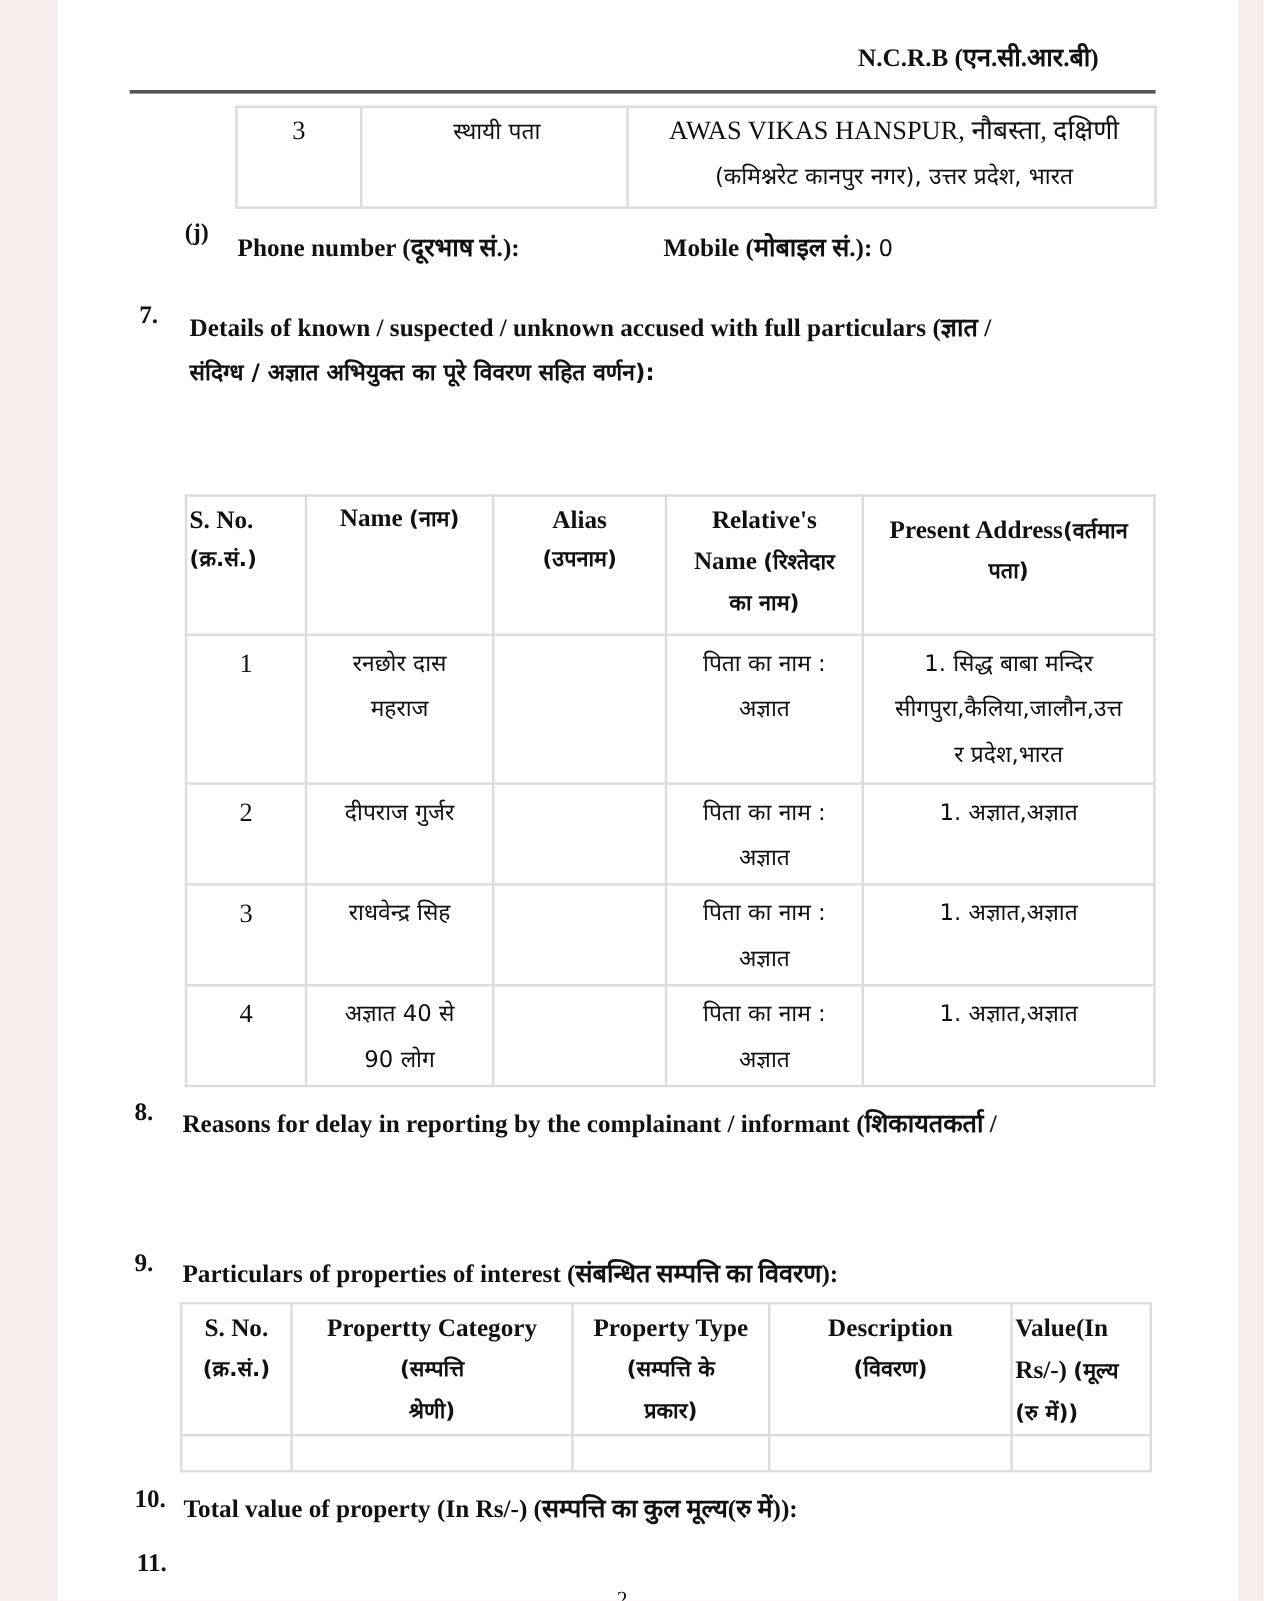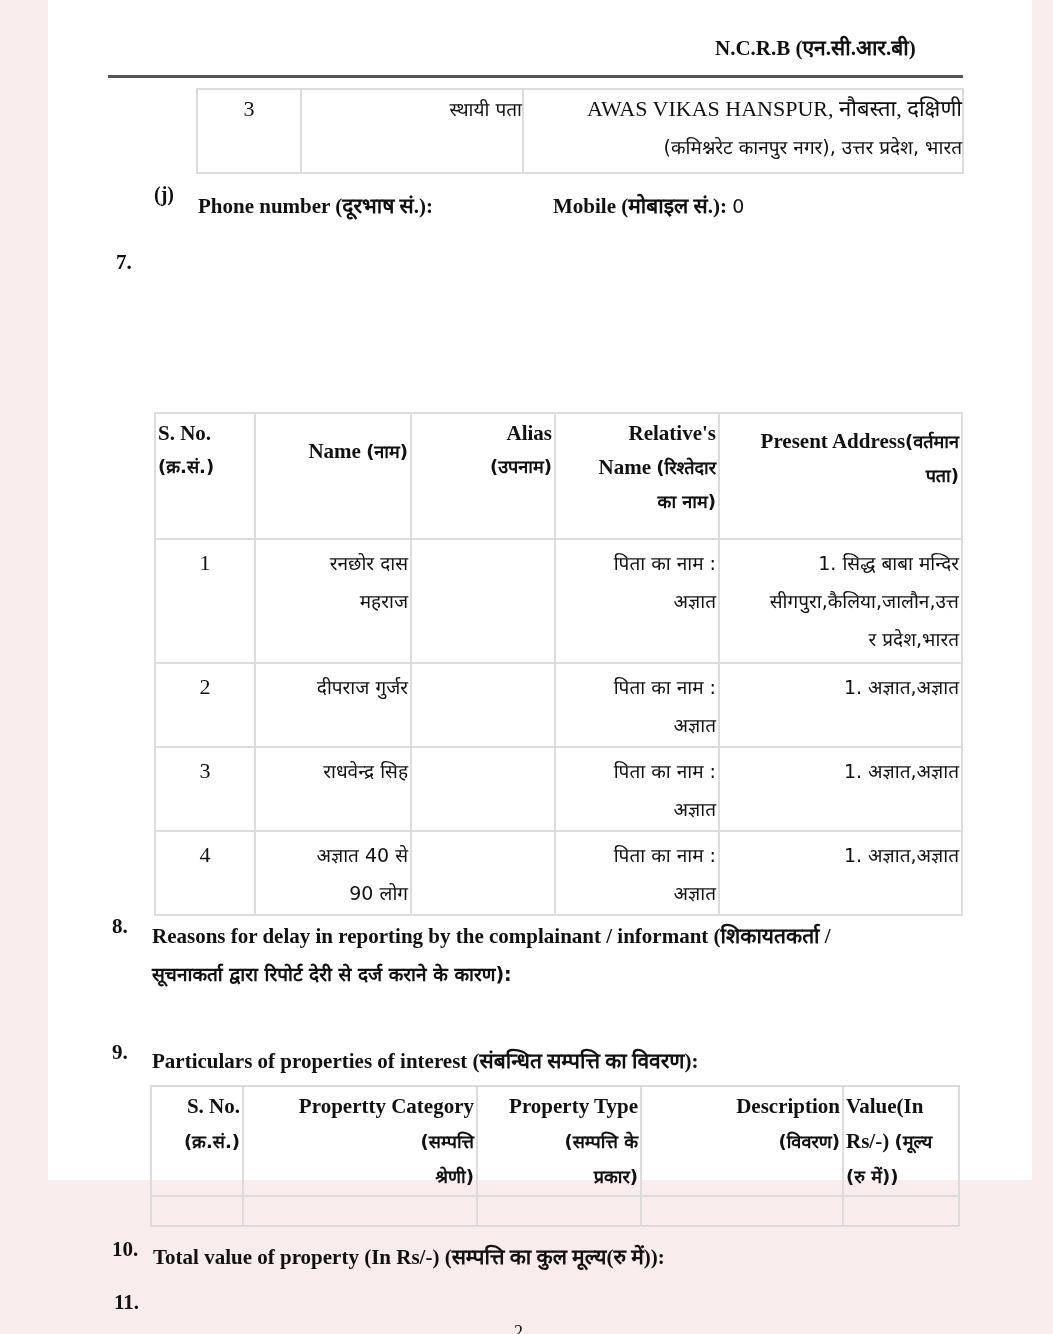--- a/index.html
+++ b/index.html
@@ -4,33 +4,33 @@
   <style>
     html, body { margin: 0; padding: 0; }
     body {
       width: 1053px; height: 1334px; overflow: hidden;
       background: #f8ecec;
       font-family: "Liberation Serif", serif;
       color: #111;
       position: relative;
     }
     .page {
-      position: absolute; left: 48px; top: 0; width: 984px; height: 1180px;
+      position: absolute; left: 48px; top: 0; width: 984px; height: 1334px;
       background: #ffffff;
     }
     .abs { position: absolute; }
     .hdr {
       left: 667px; top: 33px; font-size: 21px; font-weight: bold; white-space: nowrap;
     }
     .hdr-rule {
       left: 60px; top: 75px; width: 855px; height: 3px; background: #555;
     }
     table { border-collapse: collapse; position: absolute; }
     td, th {
-      border: 2px solid #dcdcdc; vertical-align: top; text-align: right;
+      border: 2px solid #dcdcdc; vertical-align: top; text-align: center;
       font-weight: normal; padding: 0;
     }
     .t-addr { left: 148px; top: 88px; width: 768px; }
     .t-addr td { font-size: 22px; line-height: 38px; height: 82px; }
     .hind { font-family: "DejaVu Sans", sans-serif; font-size: 19px; }
     .b { font-weight: bold; }
     .lbl { font-size: 21px; white-space: nowrap; }
     .num { font-size: 21px; font-weight: bold; }
     .sec-title { font-size: 21px; font-weight: bold; line-height: 38px; }
     .sec-title .hind { font-size: 19px; }
@@ -73,29 +73,33 @@
   <div class="abs num" style="left:106px; top:183px; font-size:20px;">(j)</div>
   <div class="abs lbl b" style="left:150px; top:191px;">
     <span>Phone number (दूरभाष सं.):</span>
   </div>
   <div class="abs lbl" style="left:505px; top:191px;">
     <span class="b">Mobile (मोबाइल सं.):</span>
     <span class="hind">0</span>
   </div>
 
   <div class="abs num" style="left:68px; top:250px;">7.</div>
+  <div class="abs sec-title" style="left:110px; top:254px; width:820px;">
+    <div>Details of known / suspected / unknown accused with full particulars (ज्ञात /</div>
+    <div class="hind b">संदिग्ध / अज्ञात अभियुक्त का पूरे विवरण सहित वर्णन):</div>
+  </div>
 
   <table class="t-acc">
     <tbody>
         <tr>
       <th class="c-sno" style="text-align:left !important;">
         <div>S. No.</div>
         <div class="hind">(क्र.सं.)</div>
       </th>
-      <th style="width:150px; padding-top:20px;">
+      <th style="width:150px; padding-top:0;">
         <span>Name</span>
         <span class="hind">(नाम)</span>
       </th>
       <th style="width:138px;">
         <div>Alias</div>
         <div class="hind">(उपनाम)</div>
       </th>
       <th style="width:158px;">
         <div>Relative's</div>
         <div><span>Name</span> <span class="hind">(रिश्तेदार</span></div>
@@ -165,21 +169,20 @@
       <td class="hind">
         <div>1. अज्ञात,अज्ञात</div>
       </td>
     </tr>
   </tbody>
     </table>
 
   <div class="abs num" style="left:64px; top:914px;">8.</div>
   <div class="abs sec-title" style="left:104px; top:917px; width:830px;">
     <div>Reasons for delay in reporting by the complainant / informant (शिकायतकर्ता /</div>
-    <div class="hind b">सूचनाकर्ता द्वारा रिपोर्ट देरी से दर्ज कराने के कारण):</div>
   </div>
 
   <div class="abs num" style="left:64px; top:1040px;">9.</div>
   <div class="abs sec-title" style="left:104px; top:1042px; width:830px;">
     <span>Particulars of properties of interest (संबन्धित सम्पत्ति का विवरण):</span>
   </div>
 
   <table class="t-prop">
     <tbody>
         <tr>

